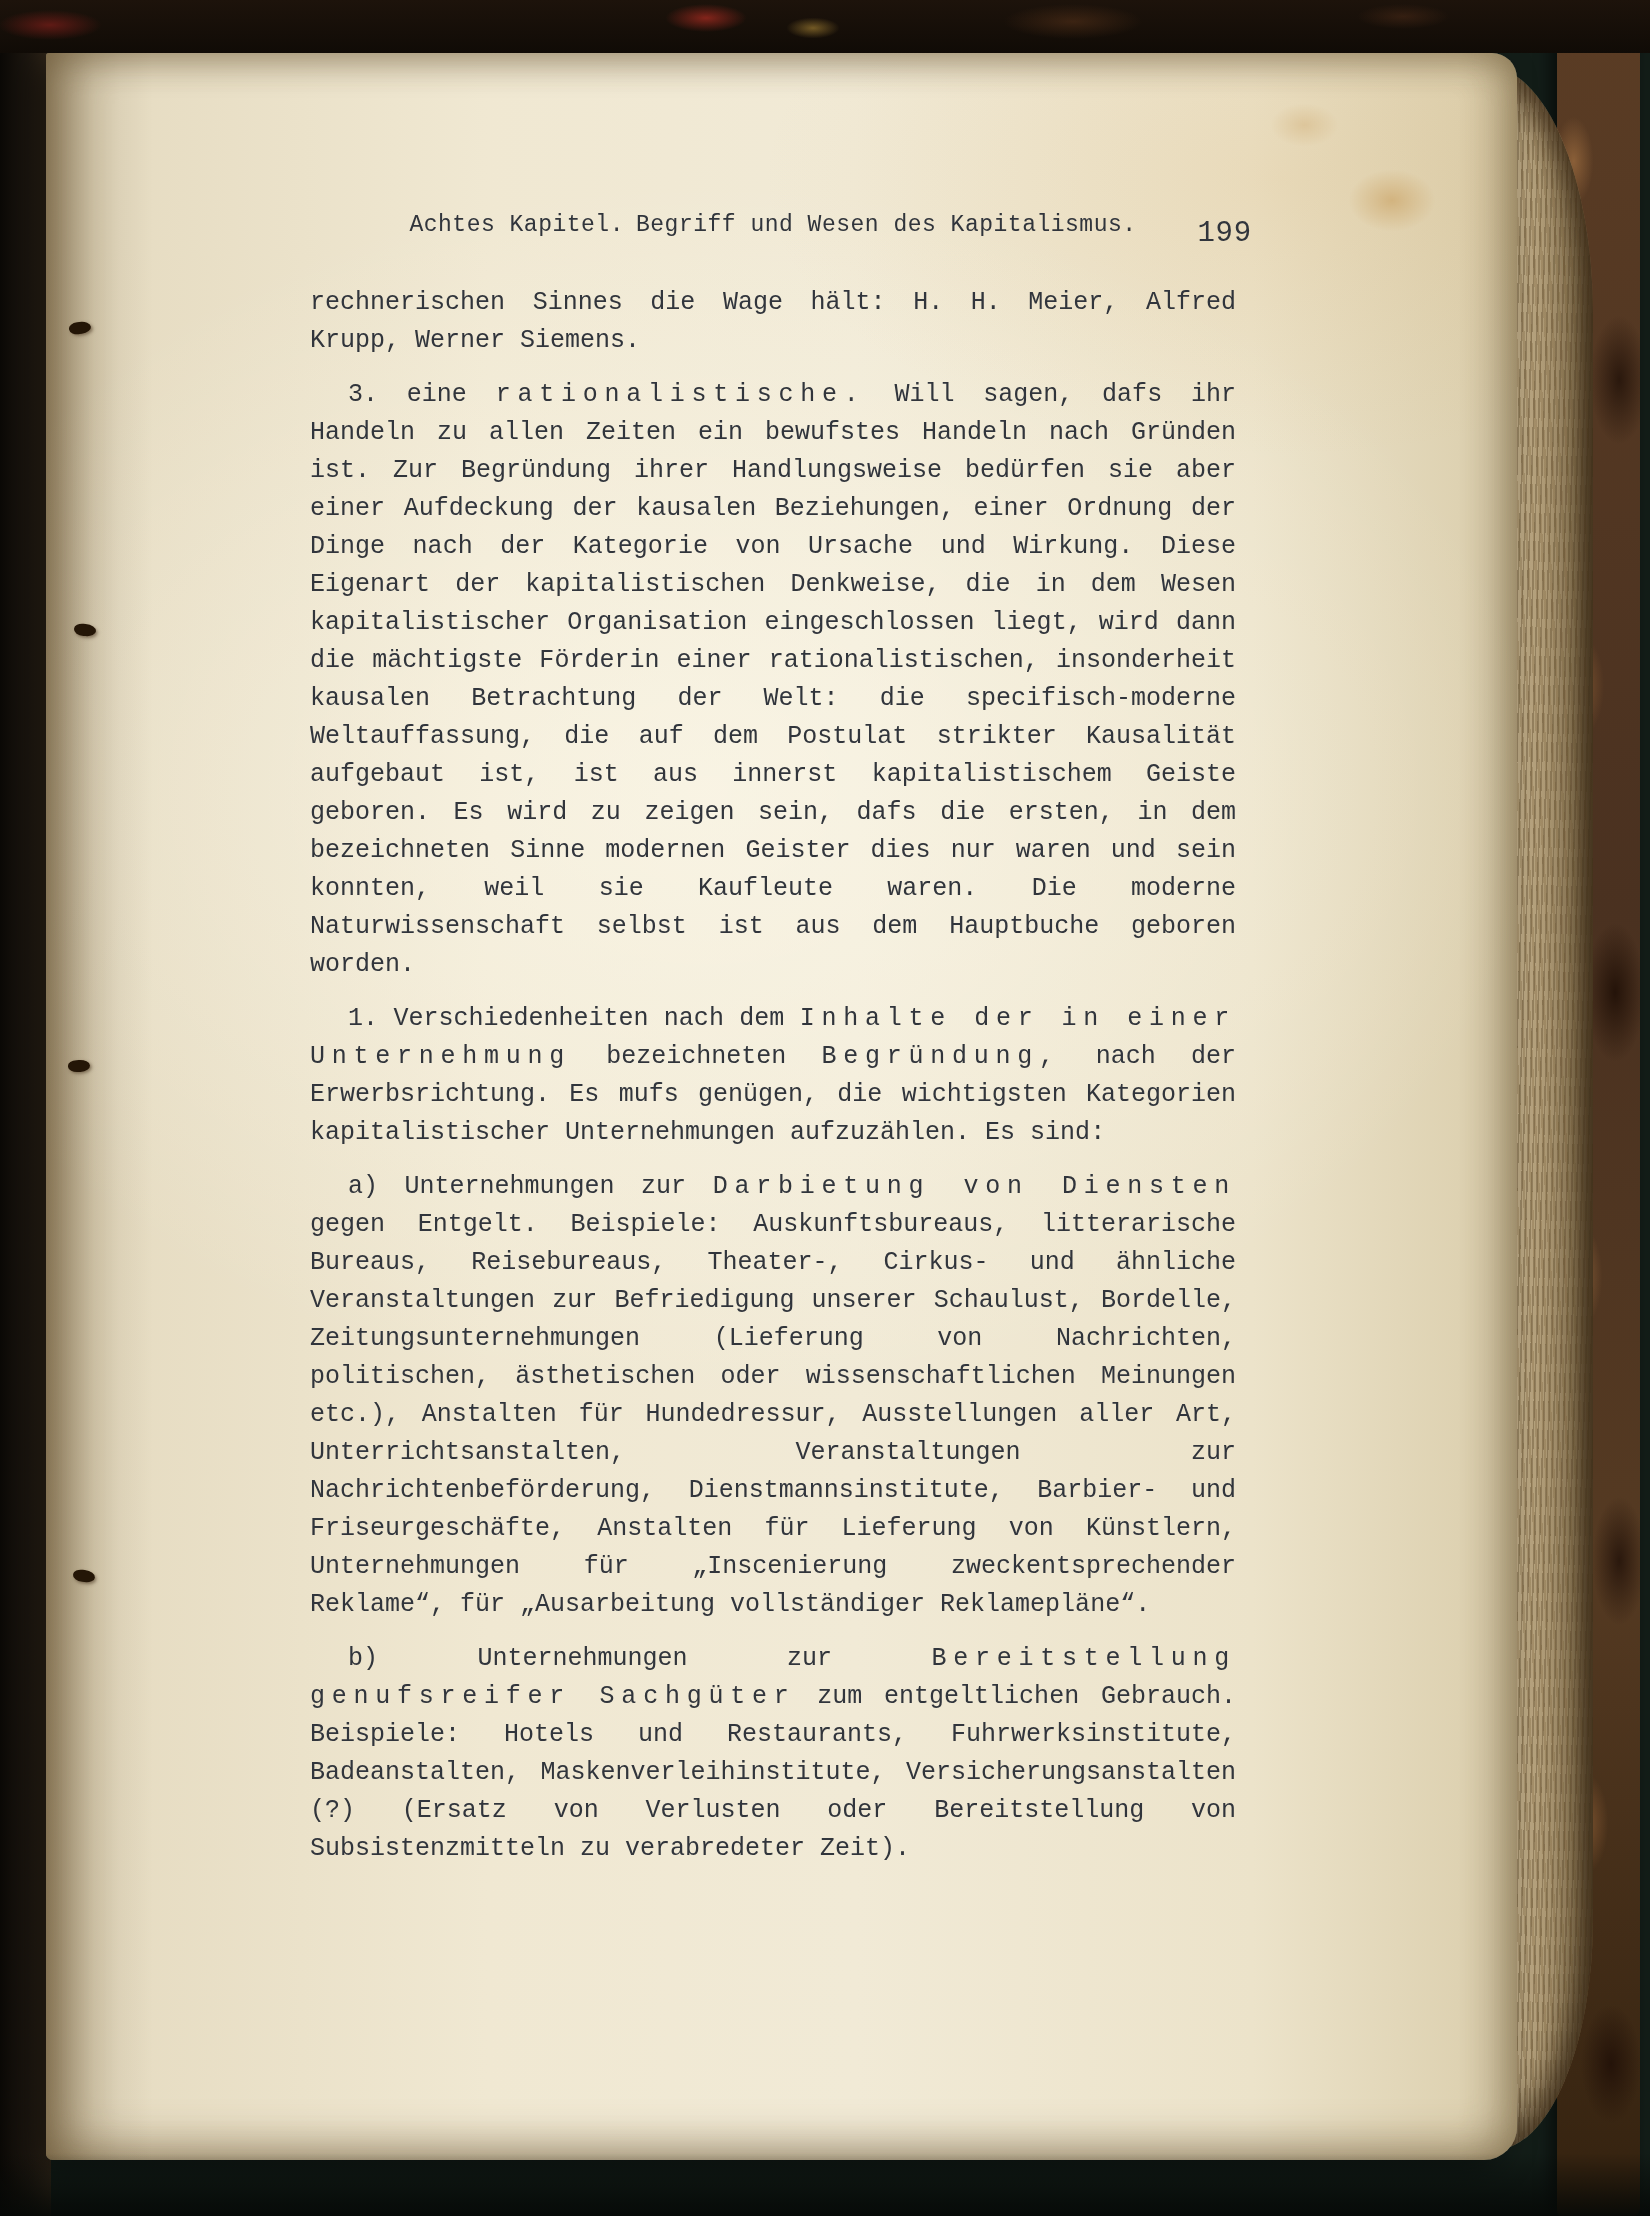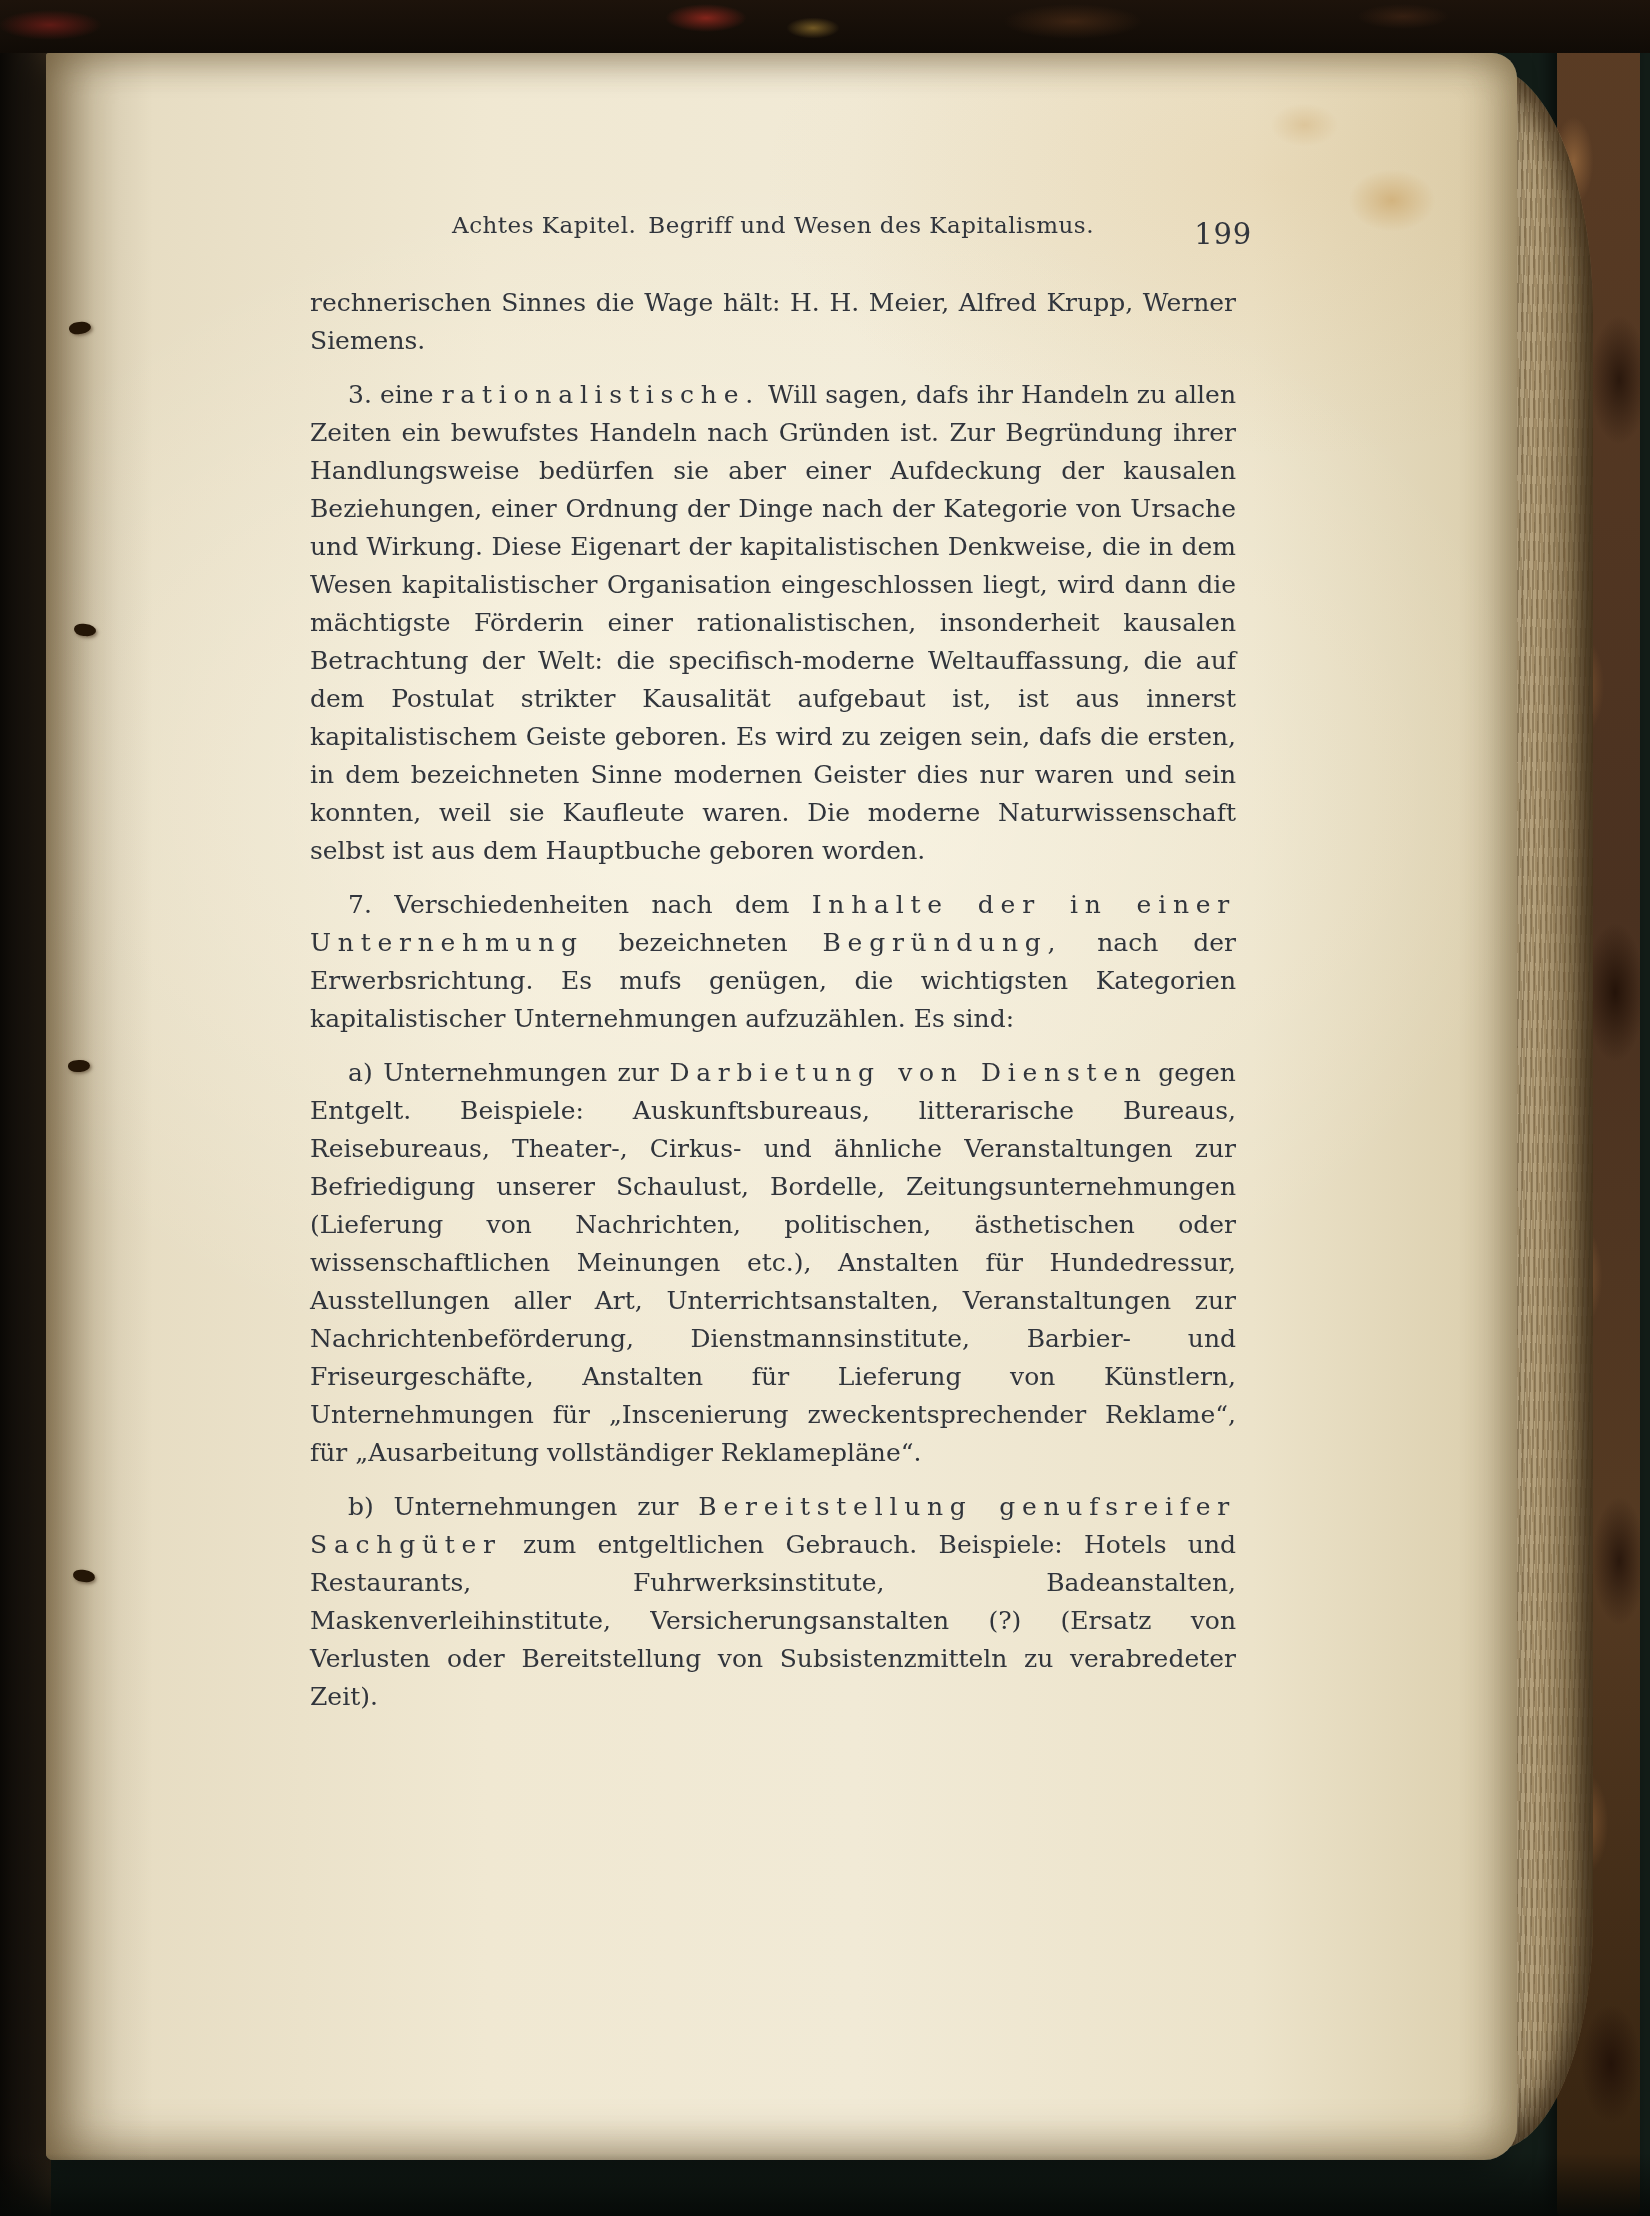--- a/index.html
+++ b/index.html
@@ -67,20 +67,21 @@
     background:
       radial-gradient(743px 396px at 84% 6%, rgba(214,170,100,0.16), transparent 70%),
       radial-gradient(1073px 784px at 45% 35%, rgba(255,252,240,0.55), transparent 78%),
       linear-gradient(90deg, #cfc2a3 0%, #e6dcc2 5%, #f0e8d2 30%, #f1ead6 55%, #ece3ca 82%, #ded2b2 96%, #cbbd9c 100%);
     box-shadow:
       inset 0 11.6px 28px rgba(105,85,50,0.26),
       inset 0 -18px 40px rgba(105,85,50,0.32),
       inset 21.5px 0 43px rgba(100,80,45,0.28),
       inset -18px 0 38px rgba(110,90,55,0.24),
       -13.2px 10px 33px rgba(0,0,0,0.45);
+    font-family: Liberation Mono, monospace;
   }
   .page::before {
     content: ""; position: absolute; left: 0; top: 0; bottom: 0; width: 107px;
     border-radius: 3.3px 0 0 6.6px;
     background: linear-gradient(90deg, rgba(88,68,38,0.35), rgba(88,68,38,0.12) 45%, rgba(88,68,38,0) 100%);
   }
 
   .stain {
     position: absolute; border-radius: 50%;
     background: radial-gradient(closest-side, rgba(196,150,80,0.5), rgba(196,150,80,0) 75%);
@@ -136,21 +137,21 @@
     <div class="stain s2"></div>
 
     <div class="text-area">
       <div class="page-header">
         <span class="header-title">Achtes Kapitel. Begriff und Wesen des Kapitalismus.</span>
         <span class="header-page-number">199</span>
       </div>
       <div id="paragraphs">
           <p class="para"><span class="plain">rechnerischen Sinnes die Wage hält: H. H. Meier, Alfred Krupp, Werner Siemens.</span></p>
           <p class="para indent"><span class="plain">3. eine </span><span class="spaced">rationalistische.</span><span class="plain"> Will sagen, dafs ihr Handeln zu allen Zeiten ein bewufstes Handeln nach Gründen ist. Zur Begründung ihrer Handlungsweise bedürfen sie aber einer Aufdeckung der kausalen Beziehungen, einer Ordnung der Dinge nach der Kategorie von Ursache und Wirkung. Diese Eigenart der kapitalistischen Denkweise, die in dem Wesen kapitalistischer Organisation eingeschlossen liegt, wird dann die mächtigste Förderin einer rationalistischen, insonderheit kausalen Betrachtung der Welt: die specifisch-moderne Weltauffassung, die auf dem Postulat strikter Kausalität aufgebaut ist, ist aus innerst kapitalistischem Geiste geboren. Es wird zu zeigen sein, dafs die ersten, in dem bezeichneten Sinne modernen Geister dies nur waren und sein konnten, weil sie Kaufleute waren. Die moderne Naturwissenschaft selbst ist aus dem Hauptbuche geboren worden.</span></p>
-          <p class="para indent"><span class="plain">7. Verschiedenheiten nach dem </span><span class="spaced">Inhalte der in einer Unternehmung</span><span class="plain"> bezeichneten </span><span class="spaced">Begründung,</span><span class="plain"> nach der Erwerbsrichtung. Es mufs genügen, die wichtigsten Kategorien kapitalistischer Unternehmungen aufzuzählen. Es sind:</span></p>
+          <p class="para indent"><span class="plain">1. Verschiedenheiten nach dem </span><span class="spaced">Inhalte der in einer Unternehmung</span><span class="plain"> bezeichneten </span><span class="spaced">Begründung,</span><span class="plain"> nach der Erwerbsrichtung. Es mufs genügen, die wichtigsten Kategorien kapitalistischer Unternehmungen aufzuzählen. Es sind:</span></p>
           <p class="para indent"><span class="plain">a) Unternehmungen zur </span><span class="spaced">Darbietung von Diensten</span><span class="plain"> gegen Entgelt. Beispiele: Auskunftsbureaus, litterarische Bureaus, Reisebureaus, Theater-, Cirkus- und ähnliche Veranstaltungen zur Befriedigung unserer Schaulust, Bordelle, Zeitungsunternehmungen (Lieferung von Nachrichten, politischen, ästhetischen oder wissenschaftlichen Meinungen etc.), Anstalten für Hundedressur, Ausstellungen aller Art, Unterrichtsanstalten, Veranstaltungen zur Nachrichtenbeförderung, Dienstmannsinstitute, Barbier- und Friseurgeschäfte, Anstalten für Lieferung von Künstlern, Unternehmungen für „Inscenierung zweckentsprechender Reklame“, für „Ausarbeitung vollständiger Reklamepläne“.</span></p>
           <p class="para indent"><span class="plain">b) Unternehmungen zur </span><span class="spaced">Bereitstellung genufsreifer Sachgüter</span><span class="plain"> zum entgeltlichen Gebrauch. Beispiele: Hotels und Restaurants, Fuhrwerksinstitute, Badeanstalten, Maskenverleihinstitute, Versicherungsanstalten (?) (Ersatz von Verlusten oder Bereitstellung von Subsistenzmitteln zu verabredeter Zeit).</span></p>
         </div>
     </div>
   </div>
 
   <div class="binding-mark m1"></div>
   <div class="binding-mark m2"></div>
   <div class="binding-mark m3"></div>
   <div class="binding-mark m4"></div>

